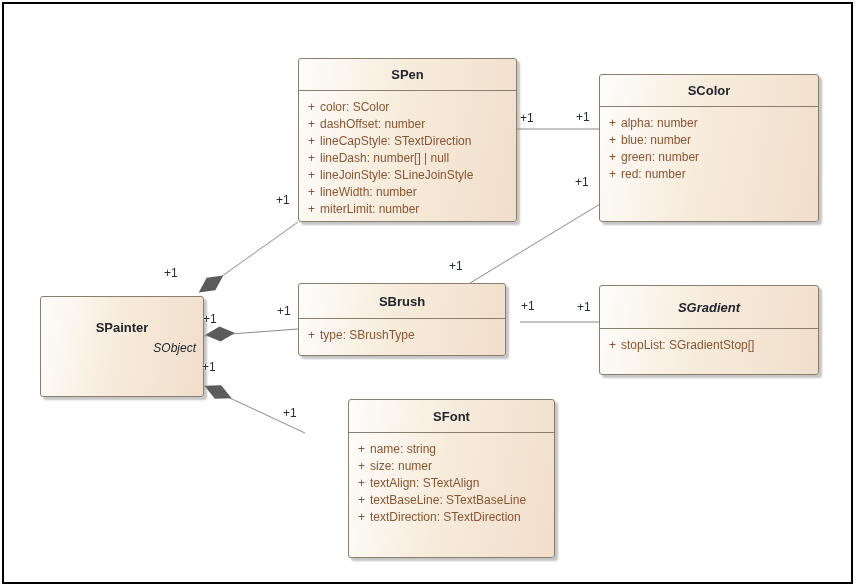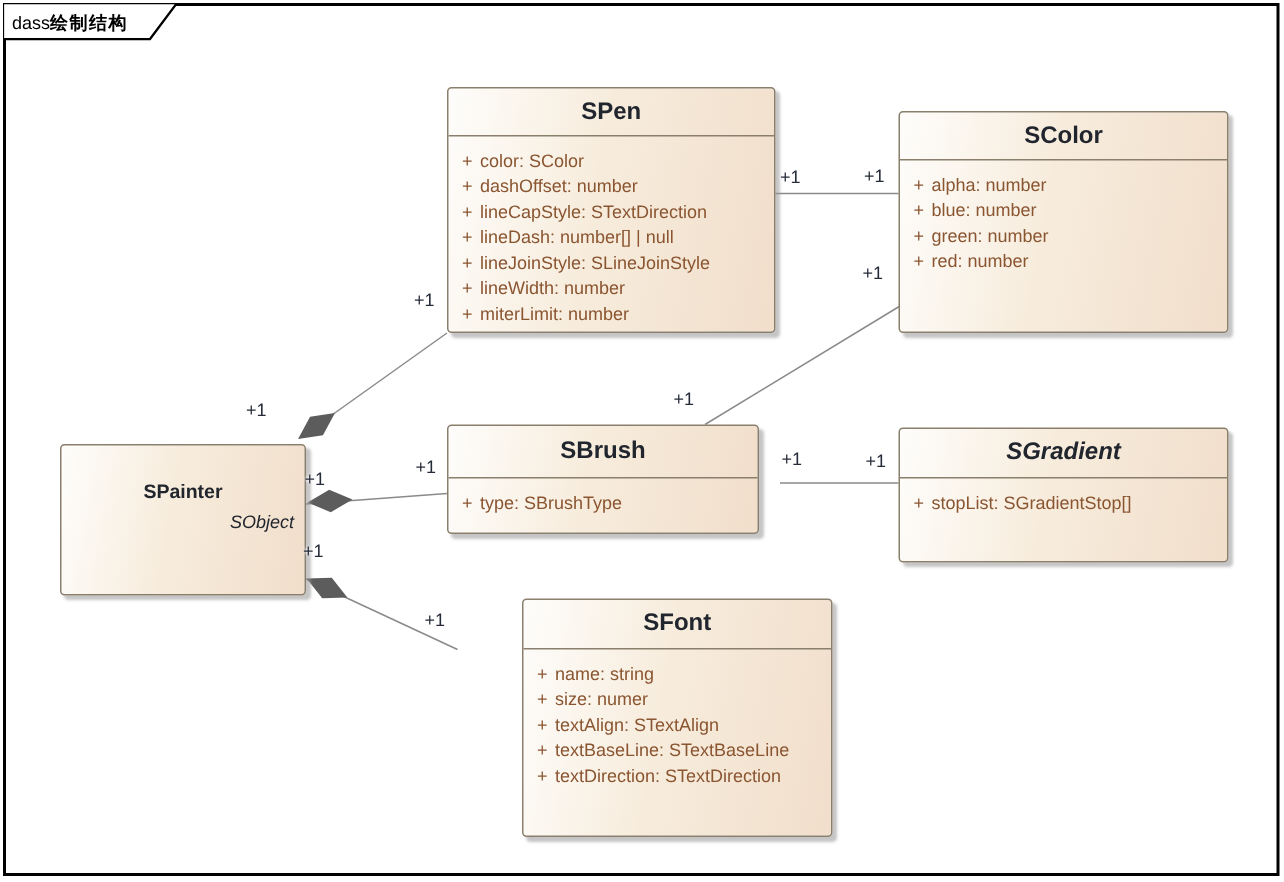--- a/index.html
+++ b/index.html
@@ -24,21 +24,21 @@
 
   .uml-class {
     position: absolute;
     border: 1px solid #8a7f6d;
     border-radius: 3px;
     background: linear-gradient(100deg, #fefdfb 0%, #f7ecdc 45%, #f1decb 100%);
     box-shadow: 3px 3px 2px rgba(150,150,150,0.55);
   }
   .uml-class .title {
     display: flex; align-items: center; justify-content: center;
-    font-size: 16px; font-weight: bold; color: #21262e;
+    font-size: 13px; font-weight: bold; color: #21262e;
     border-bottom: 1px solid #8a7f6d;
   }
   .uml-class .title.italic { font-style: italic; }
   .attrs { }
   .attr-row {
     display: flex; align-items: center;
     height: 17px; font-size: 12px; color: #8a5531; white-space: nowrap;
   }
   .attr-row .vis { width: 21px; padding-left: 9px; flex: none; }
   .attr-row .attr-text { }
@@ -71,28 +71,20 @@
     <line x1="470" y1="283" x2="600" y2="204" stroke="#8a8a8a" stroke-width="1"></line>
     <line x1="204" y1="336" x2="298" y2="329" stroke="#8a8a8a" stroke-width="1"></line>
     <line x1="204" y1="386" x2="305" y2="433" stroke="#8a8a8a" stroke-width="1"></line>
     <line x1="520" y1="322" x2="599" y2="322" stroke="#8a8a8a" stroke-width="1"></line>
 
     <polygon points="-15,0 0,-7.5 15,0 0,7.5" fill="#5c5c5c" transform="translate(211,284) rotate(-35)"></polygon>
     <polygon points="-15,0 0,-7.5 15,0 0,7.5" fill="#5c5c5c" transform="translate(220,334) rotate(-4)"></polygon>
     <polygon points="-15,0 0,-7.5 15,0 0,7.5" fill="#5c5c5c" transform="translate(218,392) rotate(25)"></polygon>
   </svg>
 
-  <div class="frame-tab">
-    <svg width="120" height="26">
-      <polygon points="0,0 116,0 98,24 0,24" fill="#ffffff" stroke="#000" stroke-width="1.5"></polygon>
-    </svg>
-    <span class="tab-text">
-      <span class="tab-keyword">dass</span><span class="tab-title">绘制结构</span>
-    </span>
-  </div>
 
   <div class="uml-class" id="cls-spainter" style="left:40px; top:296px; width:164px; height:101px;">
     <span class="annotation">SObject</span>
     <div class="painter-name">SPainter</div>
   </div>
 
   <div class="uml-class" style="left:298px; top:58px; width:219px; height:164px;">
     <div class="title" style="height:32px;">SPen</div>
     <div class="attrs" style="padding-top:7px;">
       <div class="attr-row">
@@ -152,21 +144,21 @@
     <div class="title" style="height:35px;">SBrush</div>
     <div class="attrs" style="padding-top:7px;">
       <div class="attr-row">
           <span class="vis">+</span>
           <span class="attr-text">type: SBrushType</span>
         </div>
     </div>
   </div>
 
   <div class="uml-class" style="left:599px; top:285px; width:220px; height:90px;">
-    <div class="title italic" style="height:33px;">SGradient</div>
+    <div class="title italic" style="height:43px;">SGradient</div>
     <div class="attrs" style="padding-top:7px;">
       <div class="attr-row">
           <span class="vis">+</span>
           <span class="attr-text">stopList: SGradientStop[]</span>
         </div>
     </div>
   </div>
 
   <div class="uml-class" style="left:304px; top:399px; width:207px; height:159px;margin-left:44px;">
     <div class="title" style="height:33px;">SFont</div>

